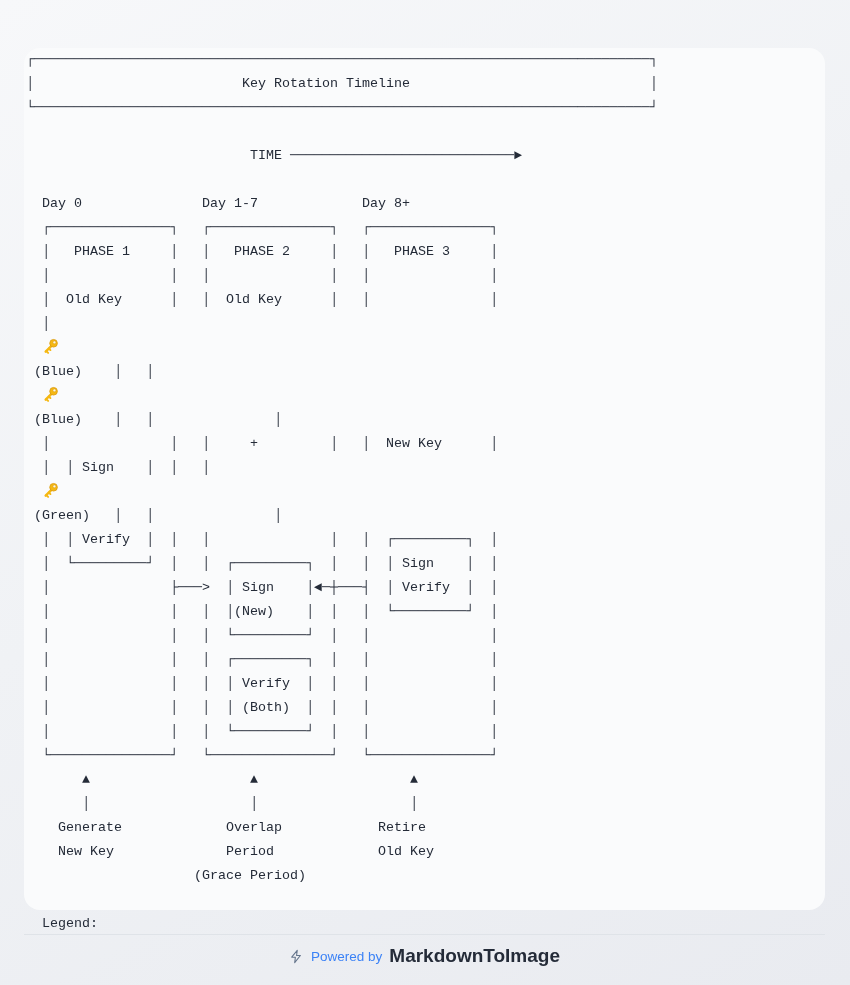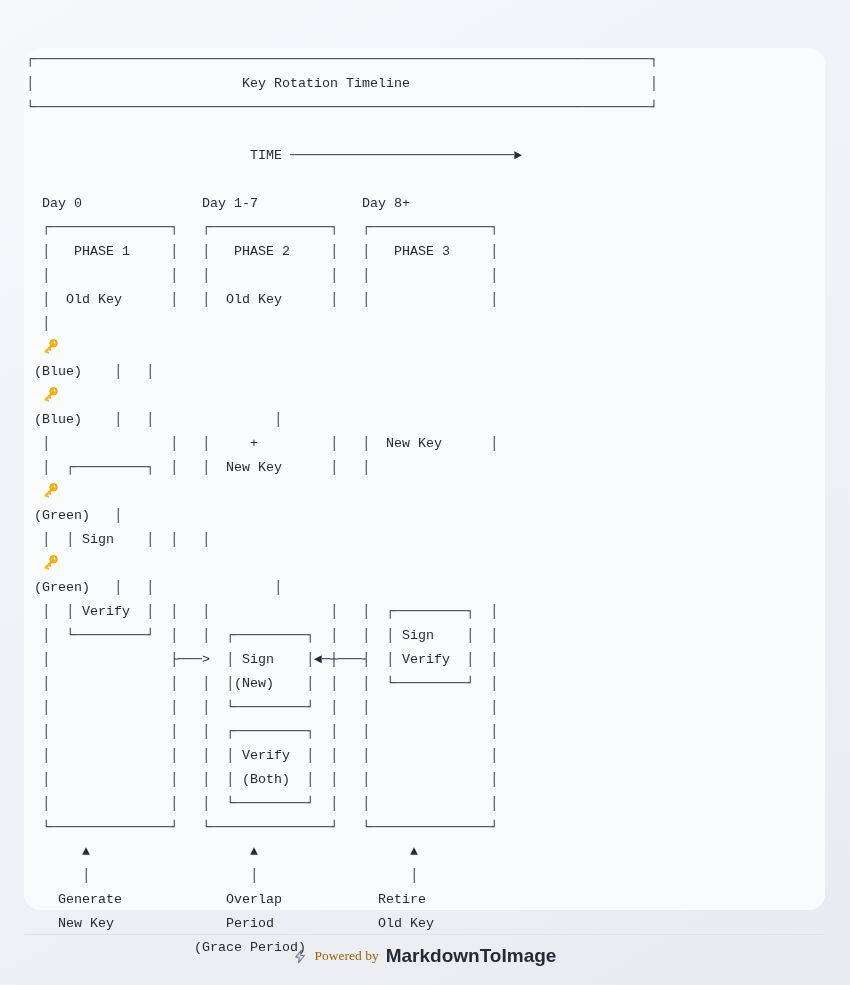--- a/index.html
+++ b/index.html
@@ -26,21 +26,21 @@
   }
   .key-ico svg{display:inline-block;width:17px;height:17px;}
   .footer{
     position:absolute;left:24px;top:934px;width:801px;
     border-top:1px solid #dfe3e8;
   }
   .footer-row{
     margin-top:10px;display:flex;align-items:center;justify-content:center;gap:7px;
   }
   .bolt{width:15px;height:15px;color:#64748b;}
-  .powered{font-size:13.5px;color:#a16207;font-family:Liberation Serif, serif;}
+  .powered{font-size:13.5px;color:#3b82f6;}
   .brand{font-size:19px;color:#242b38;font-weight:bold;text-decoration:none;}
 </style>
 </head>
 <body>
 
 <div class="card">
   <div class="ascii"><div class="ln">┌─────────────────────────────────────────────────────────────────────────────┐</div><div class="ln">│                          Key Rotation Timeline                              │</div><div class="ln">└─────────────────────────────────────────────────────────────────────────────┘</div><div class="ln"></div><div class="ln">                            TIME ────────────────────────────►</div><div class="ln"></div><div class="ln">  Day 0               Day 1-7             Day 8+</div><div class="ln">  ┌───────────────┐   ┌───────────────┐   ┌───────────────┐</div><div class="ln">  │   PHASE 1     │   │   PHASE 2     │   │   PHASE 3     │</div><div class="ln">  │               │   │               │   │               │</div><div class="ln">  │  Old Key      │   │  Old Key      │   │               │</div><div class="ln">  │  
   <span class="key-ico"><svg viewBox="0 0 20 20" xmlns="http://www.w3.org/2000/svg">
     <path d="M11.4 9.0 L4.3 16.1" stroke="#f5b813" stroke-width="2.8" stroke-linecap="round" fill="none"></path>
     <path d="M5.1 15.4 l2.1 2.1" stroke="#f5b813" stroke-width="2.3" stroke-linecap="round" fill="none"></path>
@@ -49,29 +49,21 @@
     <circle cx="14.6" cy="5.2" r="1.7" fill="#fdf7e0" stroke="#d9990e" stroke-width="0.6"></circle>
   </svg></span>
  (Blue)    │   │  
   <span class="key-ico"><svg viewBox="0 0 20 20" xmlns="http://www.w3.org/2000/svg">
     <path d="M11.4 9.0 L4.3 16.1" stroke="#f5b813" stroke-width="2.8" stroke-linecap="round" fill="none"></path>
     <path d="M5.1 15.4 l2.1 2.1" stroke="#f5b813" stroke-width="2.3" stroke-linecap="round" fill="none"></path>
     <path d="M8.1 12.4 l1.8 1.8" stroke="#f5b813" stroke-width="2.3" stroke-linecap="round" fill="none"></path>
     <circle cx="13.6" cy="6.2" r="4.5" fill="#f5b813" stroke="#d9990e" stroke-width="0.9"></circle>
     <circle cx="14.6" cy="5.2" r="1.7" fill="#fdf7e0" stroke="#d9990e" stroke-width="0.6"></circle>
   </svg></span>
- (Blue)    │   │               │</div><div class="ln">  │               │   │     +         │   │  New Key      │</div><div class="ln">  │  ┌─────────┐  │   │  New Key      │   │  
-  <span class="key-ico"><svg viewBox="0 0 20 20" xmlns="http://www.w3.org/2000/svg">
-    <path d="M11.4 9.0 L4.3 16.1" stroke="#f5b813" stroke-width="2.8" stroke-linecap="round" fill="none"></path>
-    <path d="M5.1 15.4 l2.1 2.1" stroke="#f5b813" stroke-width="2.3" stroke-linecap="round" fill="none"></path>
-    <path d="M8.1 12.4 l1.8 1.8" stroke="#f5b813" stroke-width="2.3" stroke-linecap="round" fill="none"></path>
-    <circle cx="13.6" cy="6.2" r="4.5" fill="#f5b813" stroke="#d9990e" stroke-width="0.9"></circle>
-    <circle cx="14.6" cy="5.2" r="1.7" fill="#fdf7e0" stroke="#d9990e" stroke-width="0.6"></circle>
-  </svg></span>
- (Green)   │</div><div class="ln">  │  │ Sign    │  │   │  
+ (Blue)    │   │               │</div><div class="ln">  │               │   │     +         │   │  New Key      │</div><div class="ln">  │  │ Sign    │  │   │  
   <span class="key-ico"><svg viewBox="0 0 20 20" xmlns="http://www.w3.org/2000/svg">
     <path d="M11.4 9.0 L4.3 16.1" stroke="#f5b813" stroke-width="2.8" stroke-linecap="round" fill="none"></path>
     <path d="M5.1 15.4 l2.1 2.1" stroke="#f5b813" stroke-width="2.3" stroke-linecap="round" fill="none"></path>
     <path d="M8.1 12.4 l1.8 1.8" stroke="#f5b813" stroke-width="2.3" stroke-linecap="round" fill="none"></path>
     <circle cx="13.6" cy="6.2" r="4.5" fill="#f5b813" stroke="#d9990e" stroke-width="0.9"></circle>
     <circle cx="14.6" cy="5.2" r="1.7" fill="#fdf7e0" stroke="#d9990e" stroke-width="0.6"></circle>
   </svg></span>
  (Green)   │   │               │</div><div class="ln">  │  │ Verify  │  │   │               │   │  ┌─────────┐  │</div><div class="ln">  │  └─────────┘  │   │  ┌─────────┐  │   │  │ Sign    │  │</div><div class="ln">  │               ├───&gt;  │ Sign    │◄─┼───┤  │ Verify  │  │</div><div class="ln">  │               │   │  │(New)    │  │   │  └─────────┘  │</div><div class="ln">  │               │   │  └─────────┘  │   │               │</div><div class="ln">  │               │   │  ┌─────────┐  │   │               │</div><div class="ln">  │               │   │  │ Verify  │  │   │               │</div><div class="ln">  │               │   │  │ (Both)  │  │   │               │</div><div class="ln">  │               │   │  └─────────┘  │   │               │</div><div class="ln">  └───────────────┘   └───────────────┘   └───────────────┘</div><div class="ln">       ▲                    ▲                   ▲</div><div class="ln">       │                    │                   │</div><div class="ln">    Generate             Overlap            Retire</div><div class="ln">    New Key              Period             Old Key</div><div class="ln">                     (Grace Period)</div><div class="ln"></div><div class="ln">  Legend:</div></div>
 </div>
 

